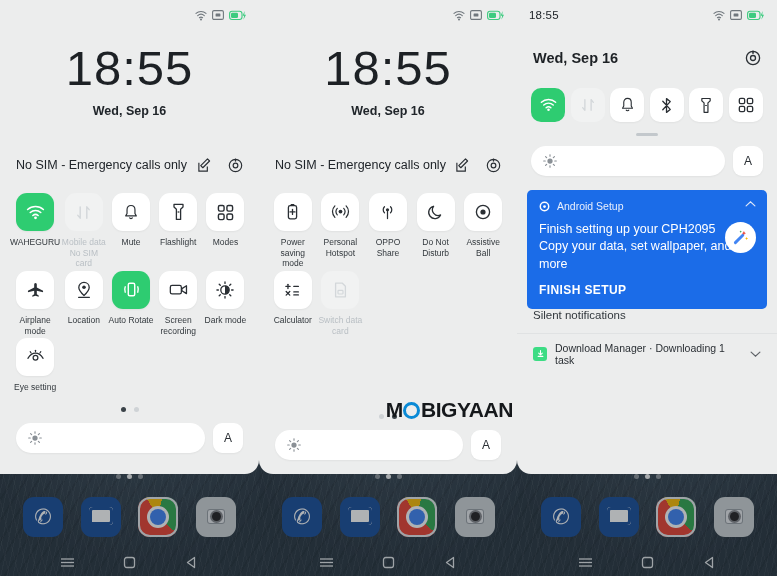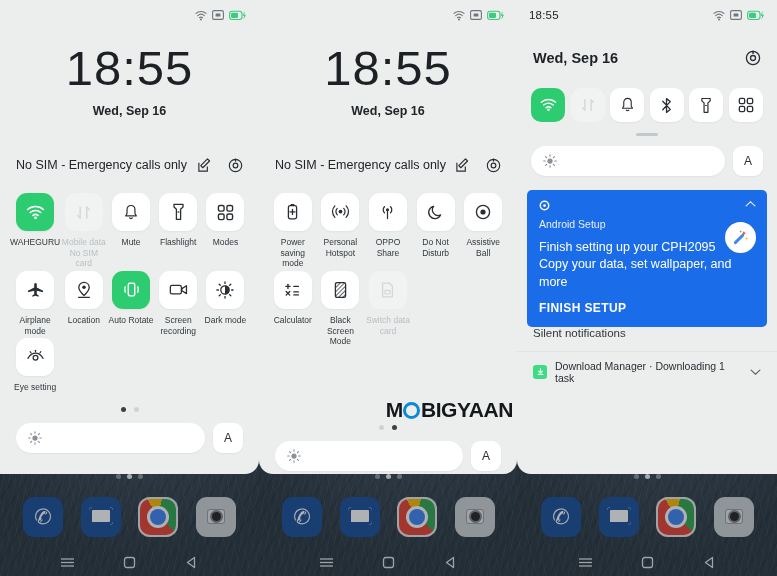--- a/index.html
+++ b/index.html
@@ -225,21 +225,21 @@
   .p3-handle {
     width: 22px; height: 2.5px; border-radius: 2px; background: #c3c8cc;
     margin: 11px auto 0 auto;
   }
   .p3-brightrow { display: flex; align-items: center; gap: 8px; padding: 0 14px; margin-top: 10px; }
 
   .notif-setup {
     margin: 14px 10px 0 10px; background: #1b6ce8; border-radius: 5px;
     padding: 10px 12px 12px 12px; position: relative; color: #fff;
   }
-  .ns-head { display: flex; align-items: flex-start; gap: 7px; flex-direction: column; }
+  .ns-head { display: flex; align-items: flex-end; gap: 7px; }
   .ns-app { font-size: 10.5px; color: #e8eefc; }
   .ns-collapse { position: absolute; right: 11px; top: 10px; }
   .ns-title { font-size: 12.5px; margin-top: 9px; line-height: 1.42; }
   .ns-action { font-size: 12px; font-weight: 700; margin-top: 9px; letter-spacing: .4px; }
   .ns-badge {
     position: absolute; right: 11px; top: 32px; width: 31px; height: 31px;
     border-radius: 50%; background: #fff;
     display: flex; align-items: center; justify-content: center;
   }
 
@@ -733,36 +733,20 @@
               <line x1="2.3" y1="9.6" x2="6.1" y2="13.4"></line>
                 <line x1="6.1" y1="9.6" x2="2.3" y2="13.4"></line>
               <line x1="10.4" y1="10" x2="15.2" y2="10"></line>
                 <line x1="10.4" y1="13.2" x2="15.2" y2="13.2"></line>
             </g>
           </svg>
         </div>
         <div class="tilelabel">Calculator</div>
       </div>
       <div class="tile">
-        <div class="tilebox">
-          <svg width="15" height="18" viewBox="0 0 15 18">
-            <defs>
-              <pattern id="hatch" width="3" height="3" patternUnits="userSpaceOnUse" patternTransform="rotate(45)">
-                <line x1="0" y1="0" x2="0" y2="3" stroke="#2a2f34" stroke-width="1.5"></line>
-              </pattern>
-            </defs>
-            <rect x="2.4" y="1.6" width="10.2" height="14.8" rx="1.6" fill="url(#hatch)" stroke="#2a2f34" stroke-width="1.3"></rect>
-          </svg>
-        </div>
-        <div class="tilelabel">
-          <span>Black Screen</span>
-          <span class="sub">Mode</span>
-        </div>
-      </div>
-      <div class="tile">
         <div class="tilebox off">
           <svg width="15" height="18" viewBox="0 0 15 18">
             <path d="M2.6 2.2 L9.4 2.2 L12.4 5.2 L12.4 15.8 L2.6 15.8 Z" fill="none" stroke="#d3d7da" stroke-width="1.3" stroke-linejoin="round"></path>
             <rect x="5" y="9.4" width="5" height="3.6" rx=".8" fill="none" stroke="#d3d7da" stroke-width="1.2"></rect>
           </svg>
         </div>
         <div class="tilelabel dim">
           <span>Switch data</span>
           <span class="sub">card</span>
         </div>

